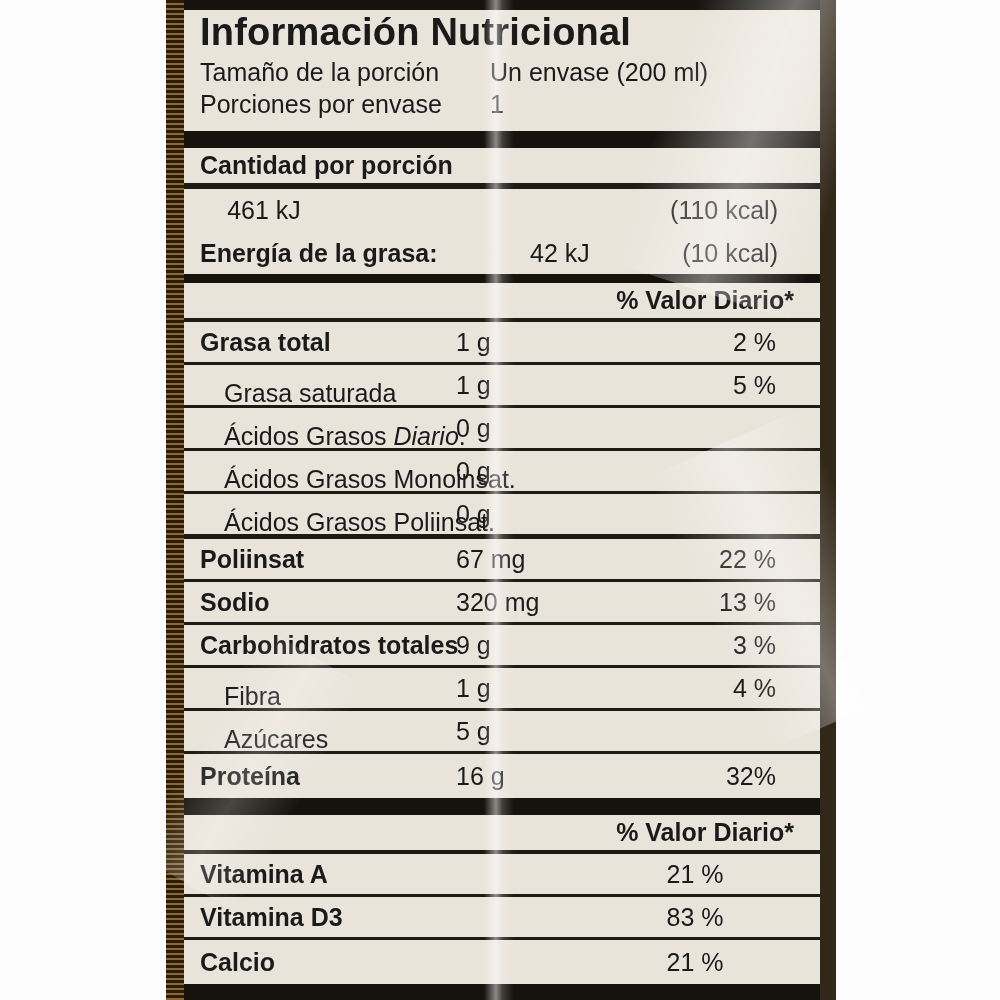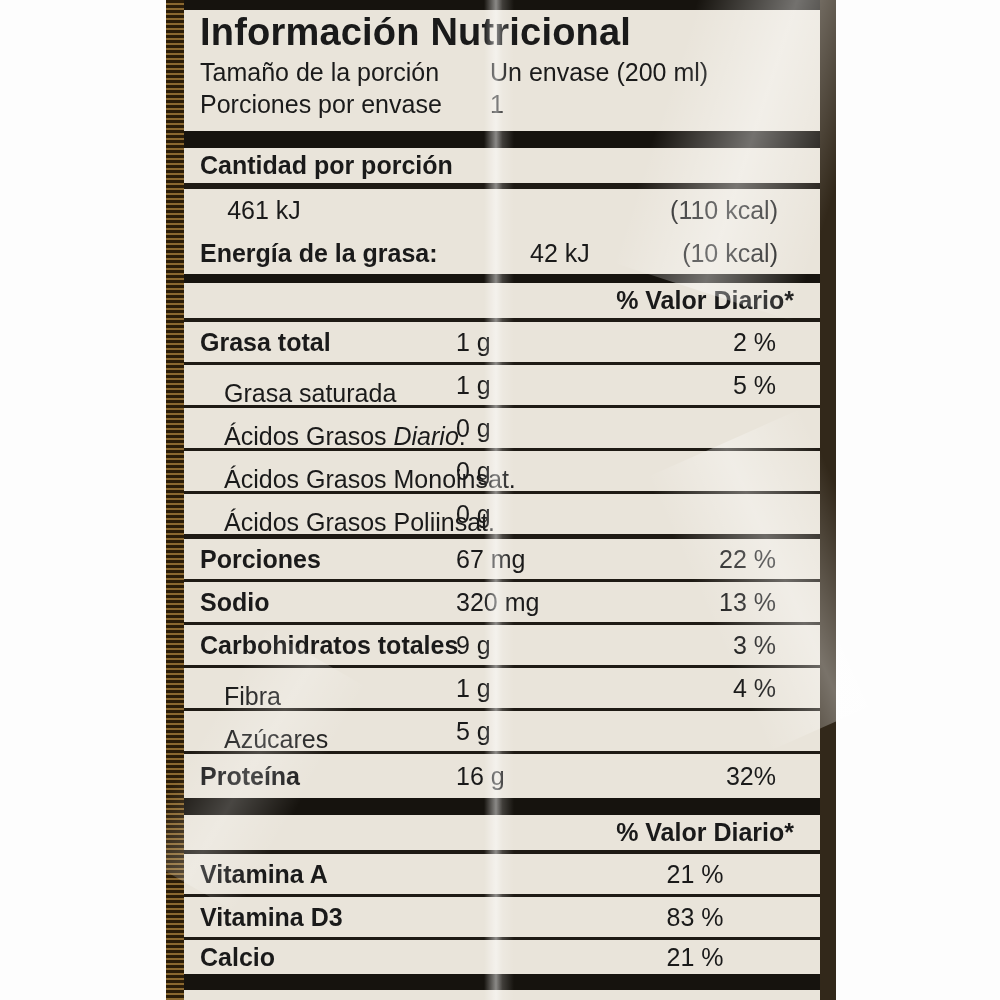--- a/index.html
+++ b/index.html
@@ -26,21 +26,21 @@
   .srow{height:32px;}
   .spacer{height:11px;flex:0 0 auto;}
   .shead{height:35px;font-weight:bold;}
   .erow{height:43px;font-weight:bold;}
   .erow2{height:42px;}
   .dvrow{height:35px;font-weight:bold;justify-content:flex-end;padding-right:26px;}
   .nrow{height:43px;border-bottom:3px solid #1e1a14;}
   .nrow.thickb{height:45px;border-bottom-width:5px;}
   .nrow.lastn{height:44px;border-bottom:none;}
   .vrow{height:43px;border-bottom:3px solid #1e1a14;font-weight:bold;}
-  .vrow.lastv{height:34px;border-bottom:none;}
+  .vrow.lastv{height:44px;border-bottom:none;}
   .c-name{flex:1 1 auto;min-width:0;white-space:nowrap;}
   .ind{padding-left:24px;margin-top:16px;}
   .c-val{flex:0 0 320px;padding-left:14px;white-space:nowrap;font-weight:normal;}
   .c-amt{flex:0 0 170px;padding-left:14px;white-space:nowrap;font-weight:normal;}
   .c-kj{flex:0 0 128px;text-align:center;font-weight:normal;}
   .c-kcal{flex:1 0 auto;text-align:right;padding-right:32px;font-weight:normal;}
   .c-pct{flex:0 0 150px;text-align:right;padding-right:34px;white-space:nowrap;font-weight:normal;}
   .vpct{flex:0 0 170px;text-align:center;padding-right:30px;font-weight:normal;}
   .it{font-style:italic;}
   
@@ -120,21 +120,21 @@
       <span class="c-name reg ind">Ácidos Grasos Monoinsat.</span>
       <span class="c-amt">0 g</span>
       <span class="c-pct"></span>
     </div>
     <div class="row nrow thickb">
       <span class="c-name reg ind">Ácidos Grasos Poliinsat.</span>
       <span class="c-amt">0 g</span>
       <span class="c-pct"></span>
     </div>
     <div class="row nrow">
-      <span class="c-name" style="font-weight:bold">Porciones</span>
+      <span class="c-name" style="font-weight:bold">Poliinsat</span>
       <span class="c-amt">67 mg</span>
       <span class="c-pct">22 %</span>
     </div>
     <div class="row nrow">
       <span class="c-name" style="font-weight:bold">Sodio</span>
       <span class="c-amt" style="padding-left:0">320 mg</span>
       <span class="c-pct">13 %</span>
     </div>
     <div class="row nrow">
       <span class="c-name" style="font-weight:bold">Carbohidratos totales</span>

